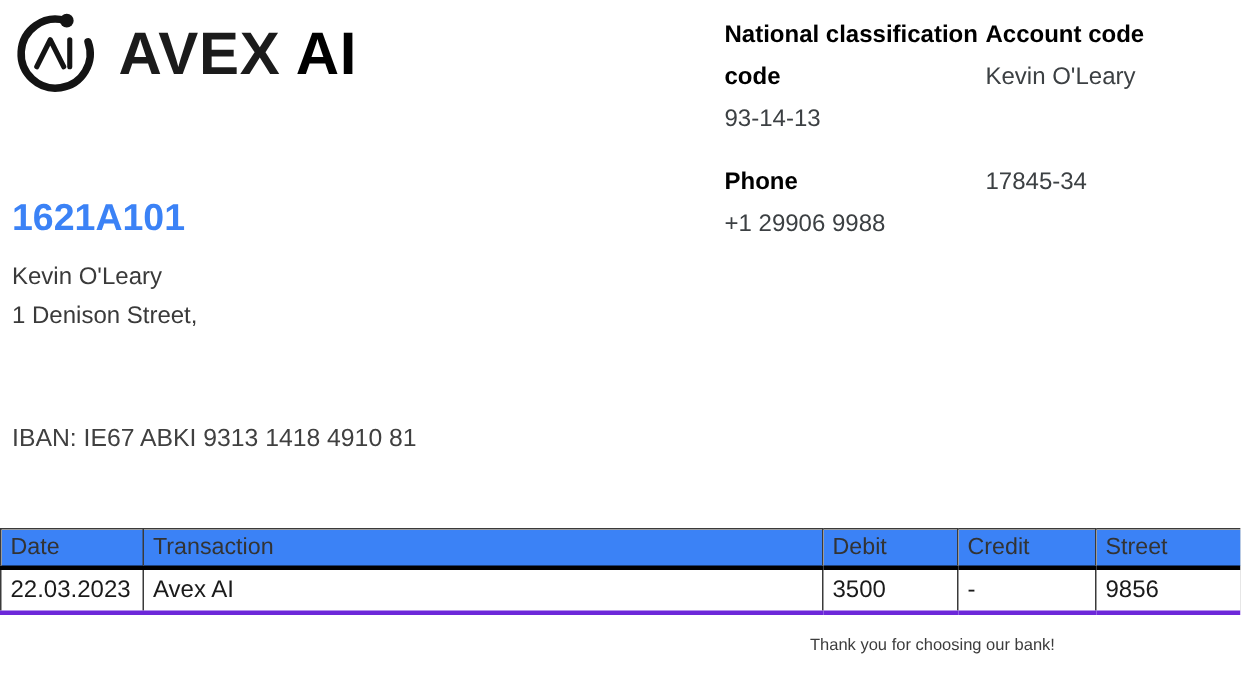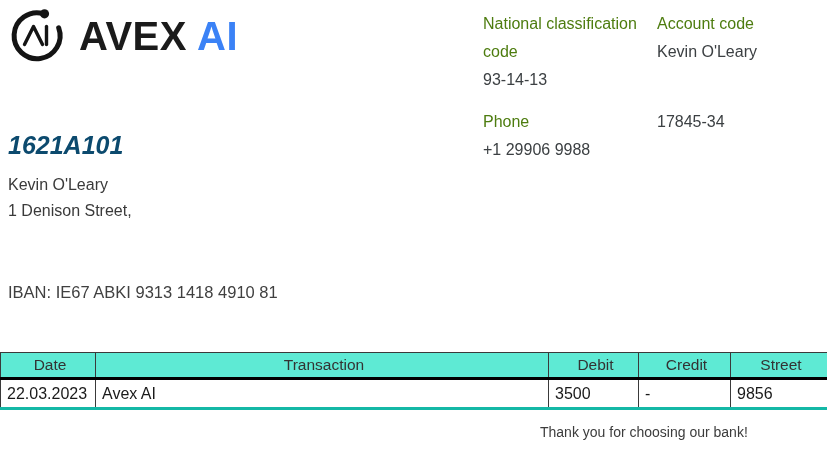--- a/index.html
+++ b/index.html
@@ -24,45 +24,44 @@
   .logo-icon { width: 58px; height: 58px; display: block; }
   .logo-text {
     margin-left: 13px;
     font-size: 40px;
     font-weight: 800;
     letter-spacing: 0.5px;
     color: #1b1b1b;
     line-height: 58px;
     white-space: nowrap;
   }
-  .logo-accent { color: #3b82f6; }
+  .logo-accent { color: #000000; }
 
   
   .info-grid {
     position: absolute;
     left: 483px;
     top: 10px;
     display: grid;
     grid-template-columns: 174px 170px;
     row-gap: 14px;
     font-size: 16px;
     line-height: 28px;
   }
-  .info-label { color: #4d7c0f; }
+  .info-label { color: #000000; font-weight: bold; }
   .info-value { color: #3c4043; }
 
   
   .ref-number {
     position: absolute;
     left: 8px;
     top: 131px;
     font-size: 25px;
     font-weight: 700;
-    color: #0c4a6e;
-    font-style: italic;
+    color: #3b82f6;
   }
   .address {
     position: absolute;
     left: 8px;
     top: 172px;
     font-size: 16px;
     line-height: 26px;
     color: #3a3a3a;
   }
   .iban {
@@ -76,50 +75,50 @@
   
   .txn-table {
     position: absolute;
     left: 0;
     top: 352px;
     width: 827px;
     border-collapse: collapse;
     table-layout: fixed;
   }
   .txn-table th {
-    background: #5eead4;
+    background: #3b82f6;
     font-weight: 400;
-    text-align: center;
+    text-align: left;
     font-size: 15.5px;
     color: #333333;
     height: 26px;
     padding: 0 2px 0 6px;
     border: 1px solid #3a3a3a;
     border-bottom: 3px solid #000000;
     overflow: hidden;
     white-space: nowrap;
   }
   .txn-table td {
     font-size: 16px;
     color: #1a1a1a;
     height: 30px;
     padding: 0 2px 0 6px;
     border: 1px solid #3a3a3a;
     border-top: none;
-    border-bottom: 3px solid #14b8a6;
+    border-bottom: 3px solid #6d28d9;
     overflow: hidden;
     white-space: nowrap;
   }
 
   
   .footer-note {
     position: absolute;
     left: 540px;
     top: 424px;
-    font-size: 14px;
+    font-size: 11px;
     color: #3c3c3c;
     white-space: nowrap;
   }
 </style>
 </head>
 <body>
 
 <div class="page">
 
   <div class="logo">

